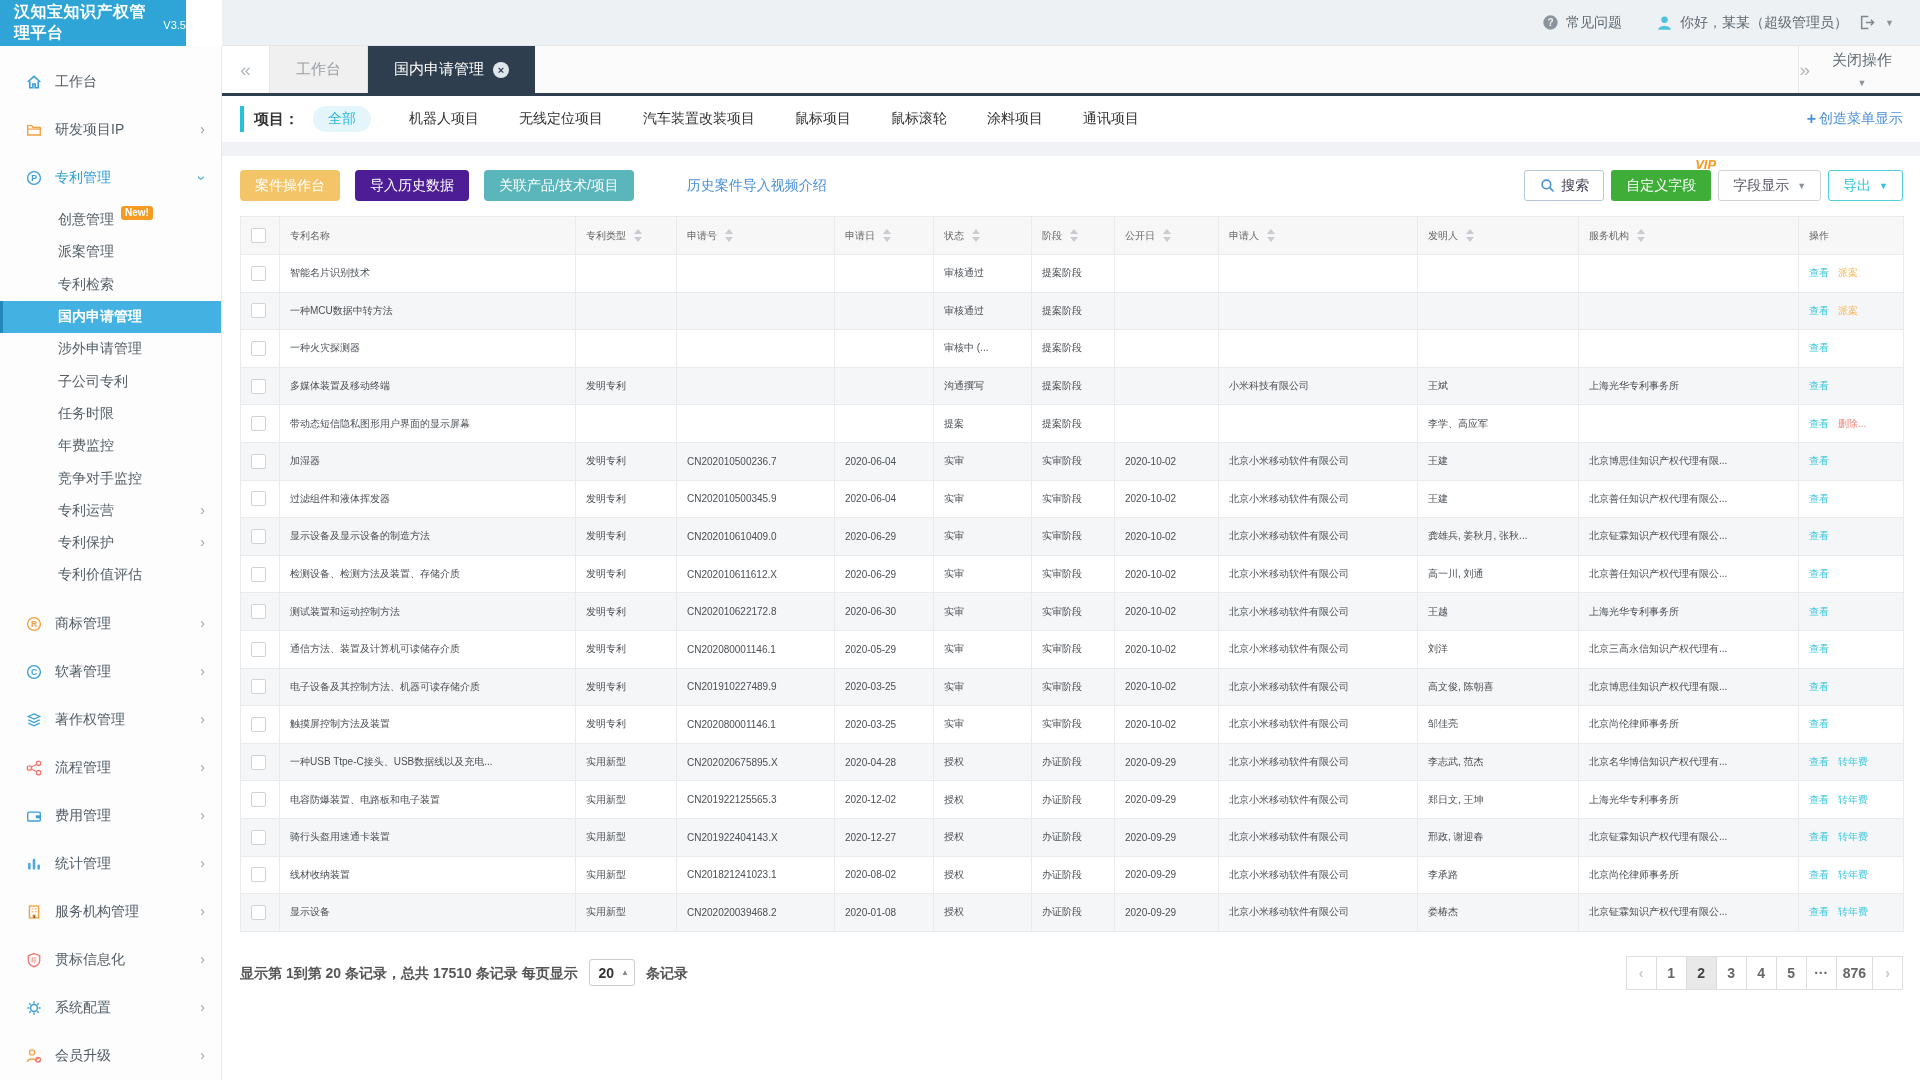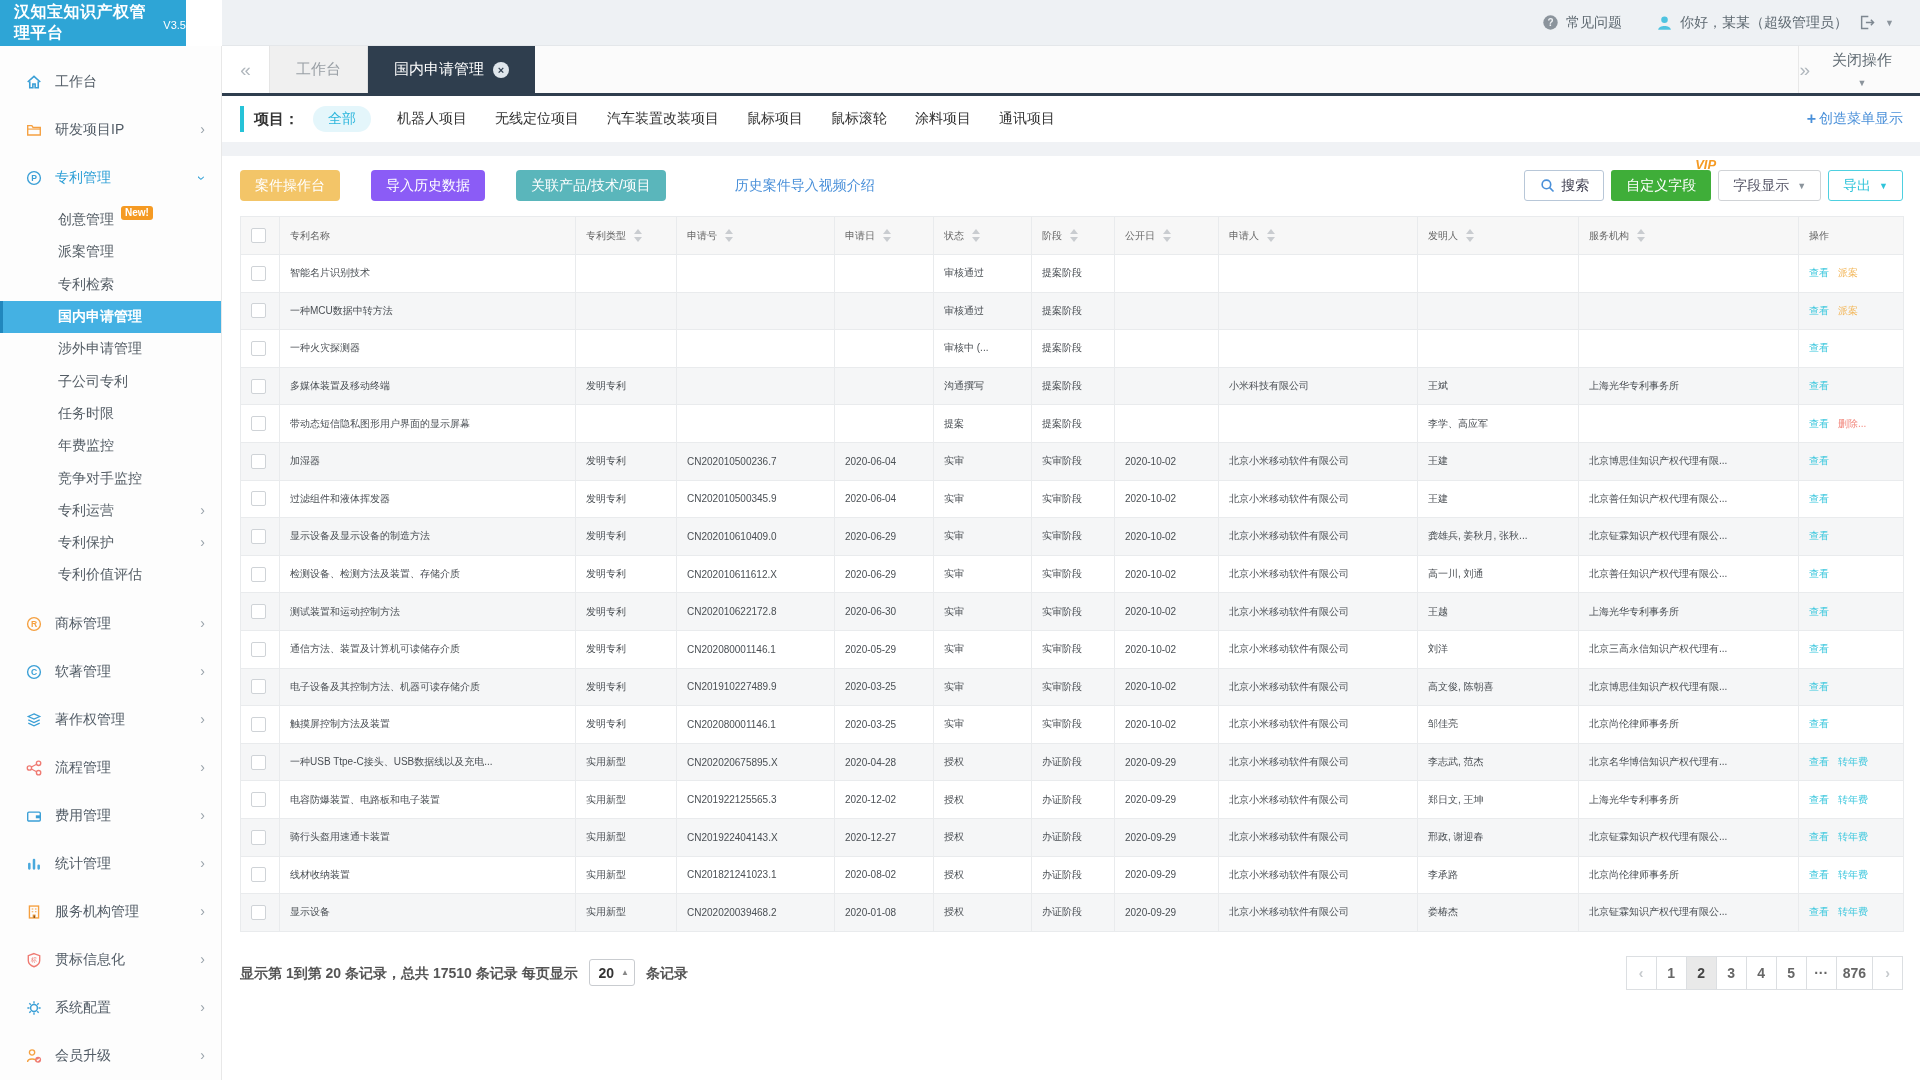--- a/index.html
+++ b/index.html
@@ -49,32 +49,32 @@
     font-size:11px; line-height:16px; text-align:center; font-weight:bold; cursor:pointer; }
   .tabbar .spacer { flex:1; }
   .tab-right { display:flex; align-items:center; gap:22px; padding-right:28px; border-left:1px solid #e8e8e8; }
   .fwd { color:#b0b7bd; font-size:19px; cursor:pointer; }
   .close-ops { color:#5f6a72; font-size:15px; display:flex; gap:8px; align-items:center; cursor:pointer;flex-direction:column; }
 
   .filterbar { height:46px; background:#fff; display:flex; align-items:center; padding:0 17px 0 18px;
     border-bottom:14px solid #f0f2f5; box-sizing:content-box; height:46px; }
   .accent { width:4px; height:26px; background:#26c3d8; margin-right:10px; }
   .f-label { font-size:15px; font-weight:bold; color:#333; margin-right:14px; }
-  .pills { display:flex; align-items:center; gap:24px; flex:1; font-size:14px; color:#333; }
+  .pills { display:flex; align-items:center; gap:36px; flex:1; font-size:14px; color:#333; }
   .pill { cursor:pointer; padding:4px 2px; }
   .pill.active { background:#e4f6fb; color:#2cb6dc; border-radius:14px; padding:4px 15px; }
   .create-menu { color:#4a90d9; font-size:14px; cursor:pointer; display:flex; align-items:center; gap:3px; }
   .create-menu .plus { font-size:16px; font-weight:bold; }
 
   .actions-row { display:flex; align-items:center; justify-content:space-between; padding:14px 17px 0 18px; }
-  .act-left { display:flex; align-items:center; gap:31px; }
+  .act-left { display:flex; align-items:center; gap:15px; }
   .btn { height:31px; border-radius:4px; display:inline-flex; align-items:center; padding:0 14px;
     font-size:14px; cursor:pointer; border:1px solid transparent; white-space:nowrap; }
   .btn-yellow { background:#f3c568; color:#fff; }
-  .btn-salmon { background:#8b5cf6; color:#fff; }
+  .btn-salmon { background:#4c1d95; color:#fff; }
   .btn-teal { background:#5ab6bb; color:#fff; }
   .link-blue { color:#4a90d9; font-size:14px; cursor:pointer;margin-left:38px; }
   .act-right { display:flex; align-items:center; gap:7px; }
   .btn-search { background:#fff; border:1px solid #b8c7d8; color:#445; gap:5px; border-radius:3px; }
   .btn-green { background:#3fae39; color:#fff; position:relative; border-radius:3px; }
   .vip { position:absolute; top:-14px; right:-6px; color:#f59a23; font-weight:bold; font-style:italic;
     font-size:13px; text-shadow:0 0 2px #fff; }
   .btn-plain { background:#fff; border:1px solid #d0d3d6; color:#556; gap:8px; border-radius:3px; }
   .btn-export { background:#fff; border:1px solid #4ed0e0; color:#2fc4da; gap:8px; border-radius:3px; }
   .btn .caret { font-size:9px; }

